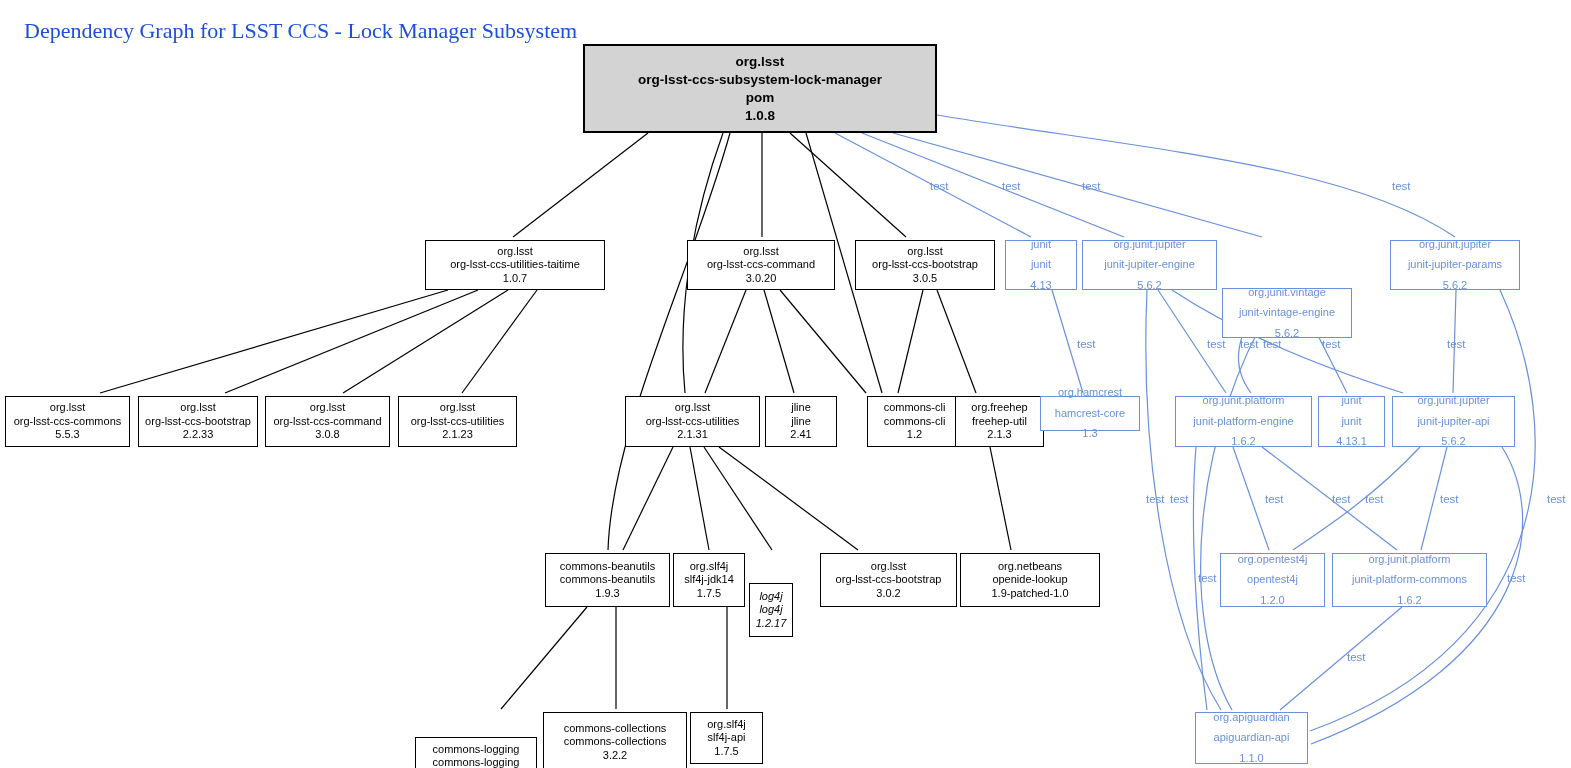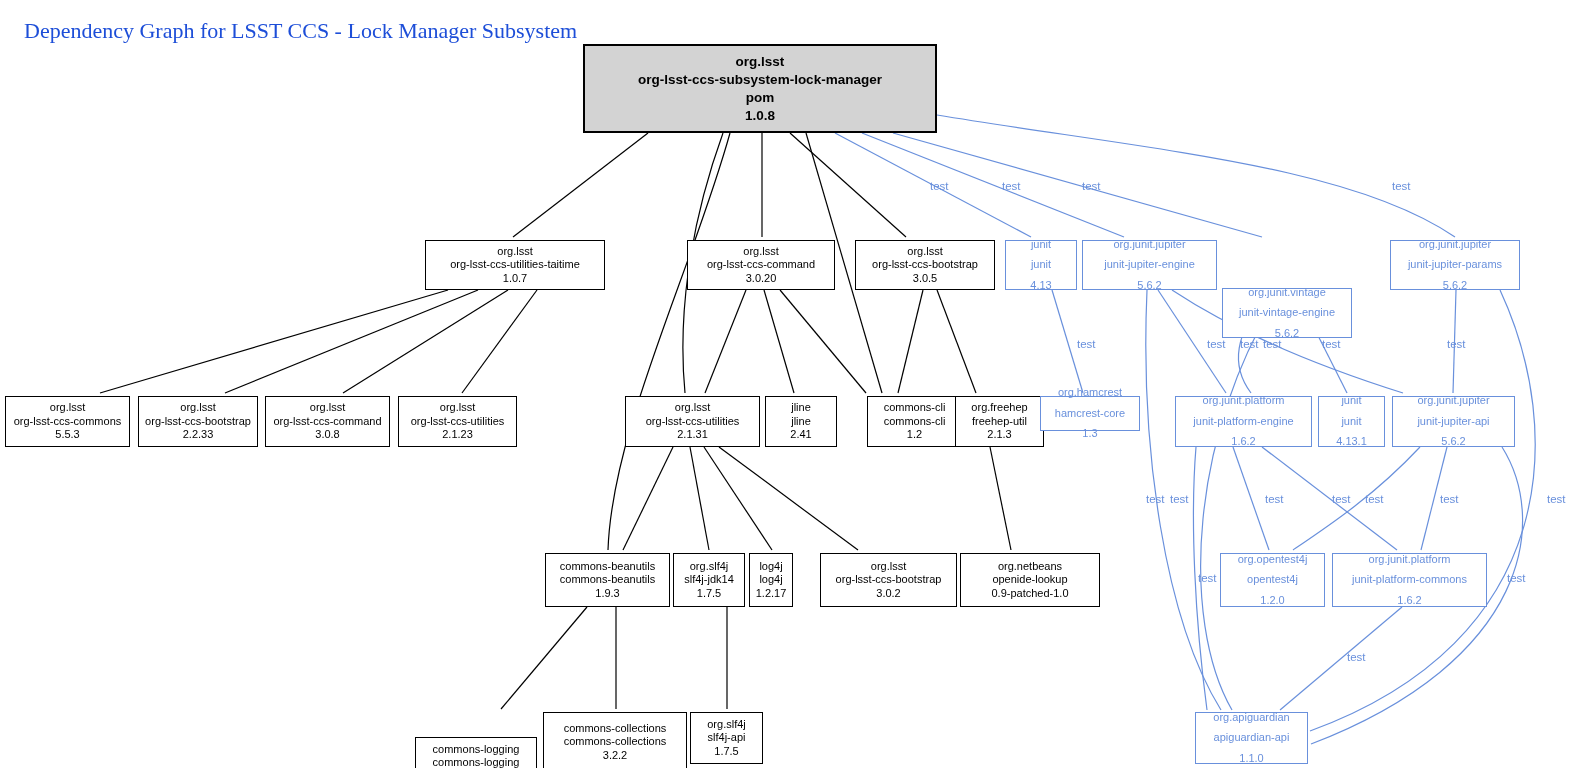--- a/index.html
+++ b/index.html
@@ -205,34 +205,34 @@
       <div class="node compile" style="left: 545px; top: 553px; width: 125px; height: 54px;">
         <span>commons-beanutils</span>
         <span>commons-beanutils</span>
         <span>1.9.3</span>
       </div>
       <div class="node compile" style="left: 673px; top: 553px; width: 72px; height: 54px;">
         <span>org.slf4j</span>
         <span>slf4j-jdk14</span>
         <span>1.7.5</span>
       </div>
-      <div class="node compile" style="left: 749px; top: 553px; width: 44px; height: 54px;">
+      <div class="node compile" style="left: 749px; top: 583px; width: 44px; height: 54px; font-style: italic;">
         <span>log4j</span>
         <span>log4j</span>
         <span>1.2.17</span>
       </div>
       <div class="node compile" style="left: 820px; top: 553px; width: 137px; height: 54px;">
         <span>org.lsst</span>
         <span>org-lsst-ccs-bootstrap</span>
         <span>3.0.2</span>
       </div>
       <div class="node compile" style="left: 960px; top: 553px; width: 140px; height: 54px;">
         <span>org.netbeans</span>
         <span>openide-lookup</span>
-        <span>0.9-patched-1.0</span>
+        <span>1.9-patched-1.0</span>
       </div>
       <div class="node test" style="left: 1220px; top: 553px; width: 105px; height: 54px;">
         <span>org.opentest4j</span>
         <span>opentest4j</span>
         <span>1.2.0</span>
       </div>
       <div class="node test" style="left: 1332px; top: 553px; width: 155px; height: 54px;">
         <span>org.junit.platform</span>
         <span>junit-platform-commons</span>
         <span>1.6.2</span>

